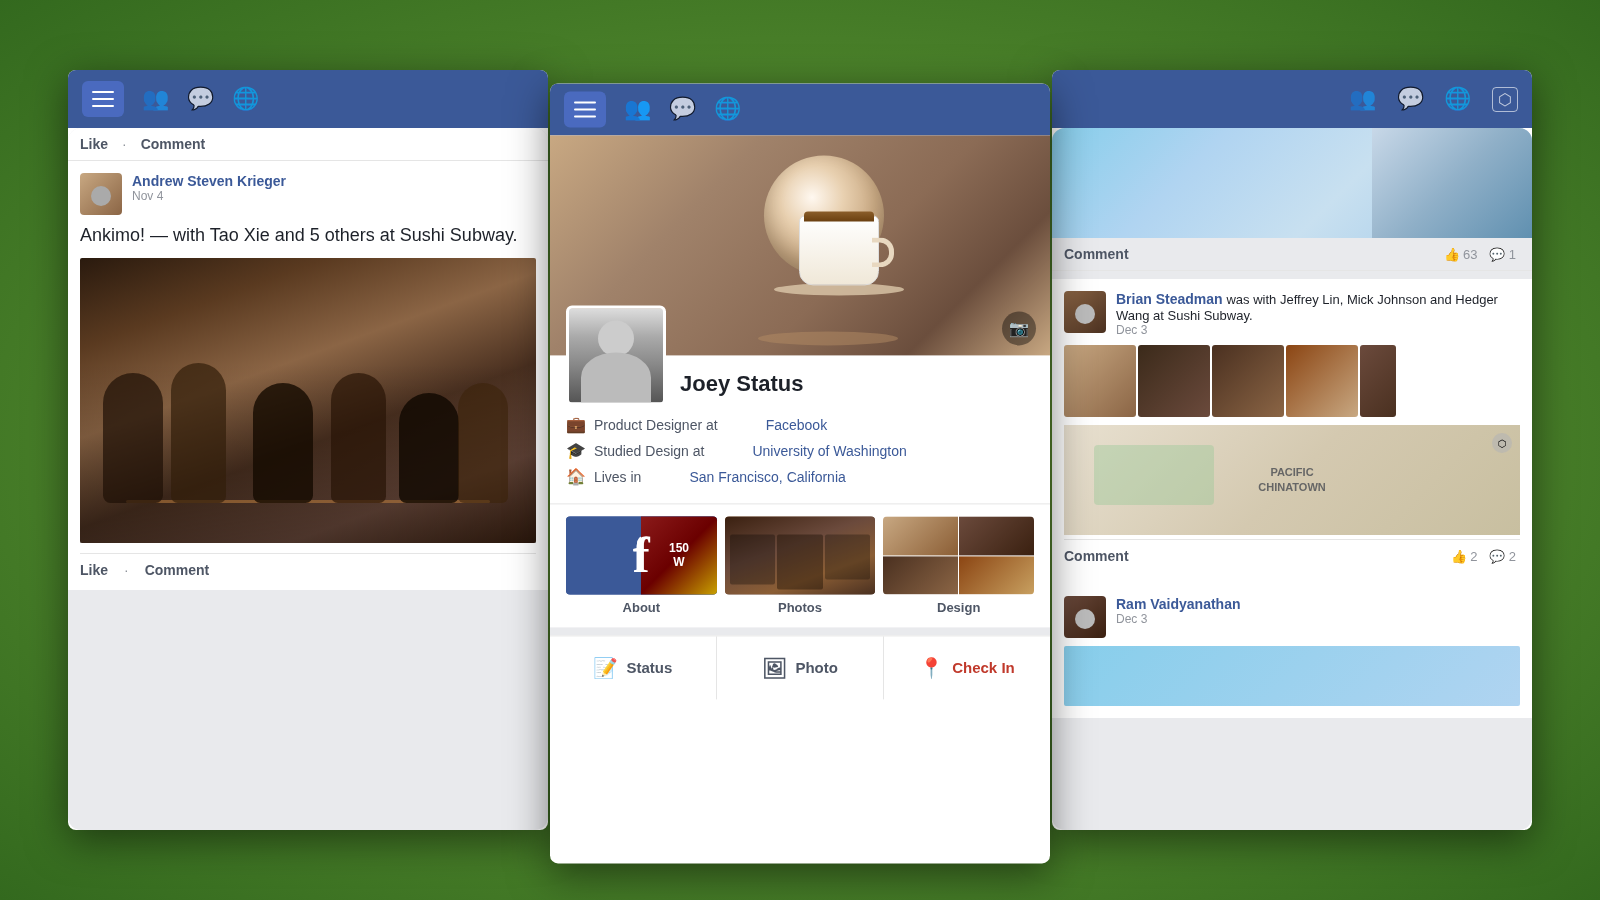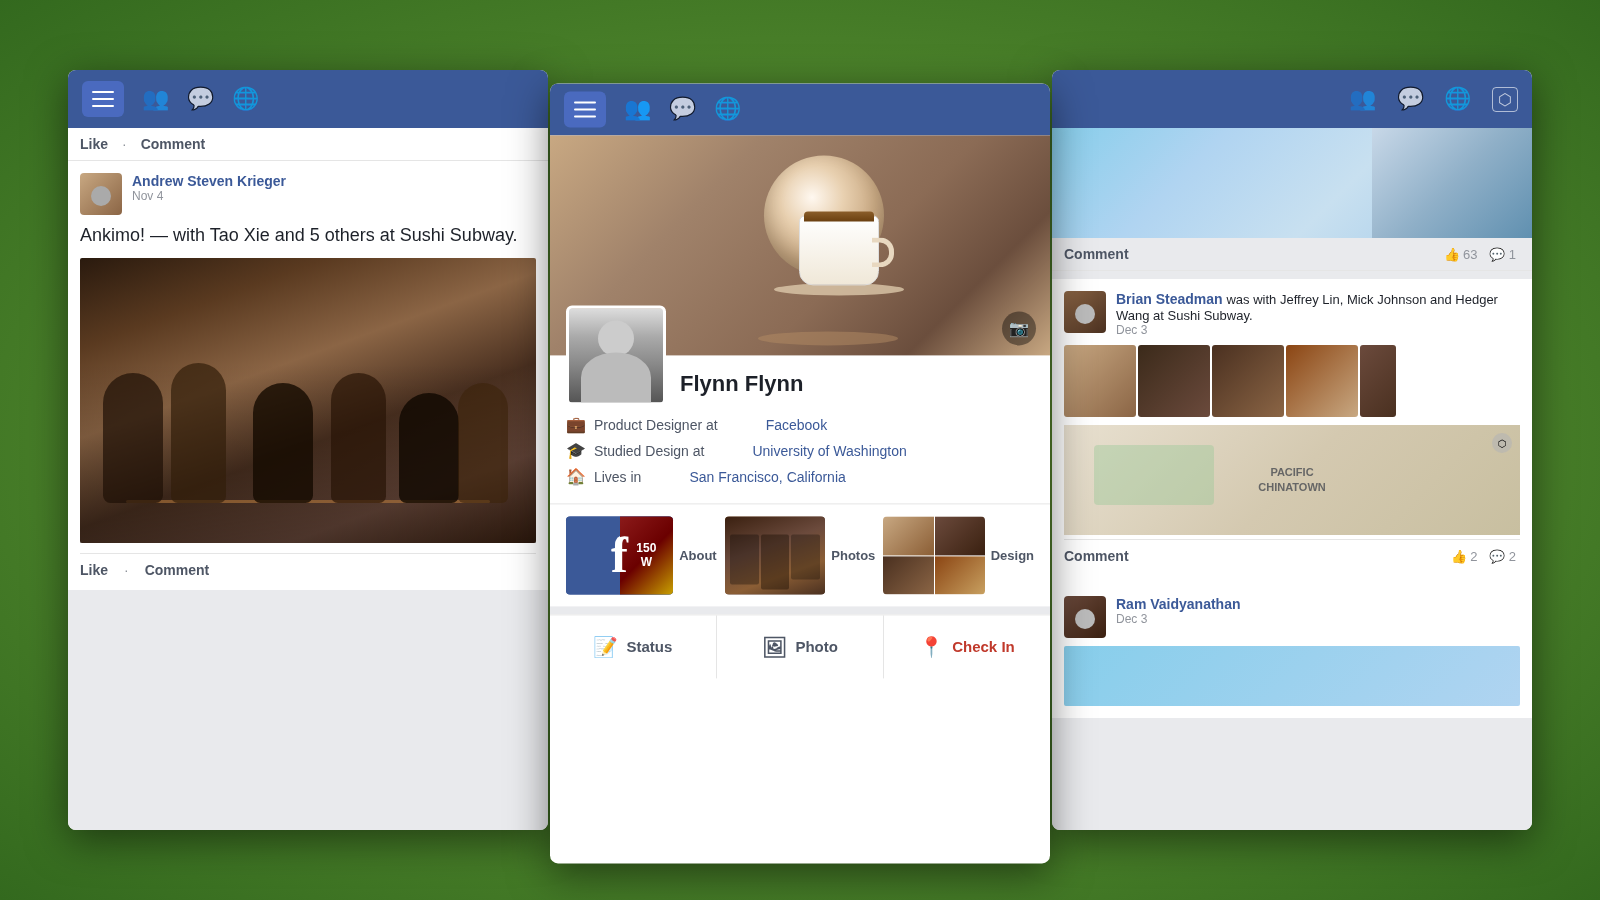--- a/index.html
+++ b/index.html
@@ -88,20 +88,21 @@
     .fb-header .nav-icon.active {
       color: #fff;
     }
     .fb-header .spacer { flex: 1; }
 
     
     .feed-content {
       background: #e9eaed;
       height: calc(100% - 58px);
       overflow: hidden;
+      border-radius: 13px;
     }
 
     .post-card {
       background: #fff;
       padding: 12px;
     }
 
     .post-header {
       display: flex;
       align-items: flex-start;
@@ -317,21 +318,21 @@
     .profile-thumbs {
       display: flex;
       gap: 8px;
       padding: 12px 16px;
       background: #fff;
       border-top: 1px solid #e5e5e5;
     }
 
     .thumb-item {
       display: flex;
-      flex-direction: row;
+      flex-direction: column;
       align-items: center;
       gap: 6px;
       flex: 1;
     }
 
     .thumb-grid-1 {
       width: 100%;
       height: 78px;
       background: #3b5998;
       border-radius: 4px;
@@ -652,21 +653,21 @@
 
       <div style="position:absolute;bottom:74px;left:50%;transform:translateX(-50%);width:70px;height:10px;background:linear-gradient(180deg,#8b5e2a,#6b4010);border-radius:4px 4px 0 0;"></div>
     </div>
     <div class="camera-icon-btn">📷</div>
   </div>
 
   <div class="profile-info-section">
     <div class="profile-top">
       <div class="profile-avatar"></div>
       <div>
-        <div class="profile-name">Flynn Flynn</div>
+        <div class="profile-name">Joey Status</div>
       </div>
     </div>
 
     <div class="info-row">
       <span class="info-icon">💼</span>
       <span>Product Designer at </span>
       <span class="info-link">Facebook</span>
     </div>
     <div class="info-row">
       <span class="info-icon">🎓</span>

